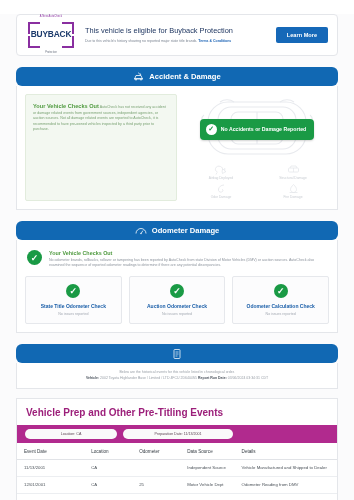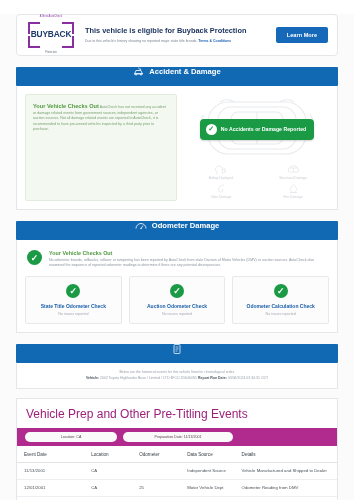--- a/index.html
+++ b/index.html
@@ -37,41 +37,41 @@
   }
   .bb-logo .brk.tl { top: 0; left: 2px; border-right: none; border-bottom: none; }
   .bb-logo .brk.tr { top: 0; right: 2px; border-left: none; border-bottom: none; }
   .bb-logo .brk.bl { bottom: 0; left: 2px; border-right: none; border-top: none; }
   .bb-logo .brk.br { bottom: 0; right: 2px; border-left: none; border-top: none; }
   .bb-logo .l1 { font-size: 2.6px; color: #8a2fa0; letter-spacing: .1px; line-height: 1; }
   .bb-logo .l2 { font-size: 8.4px; font-weight: bold; color: #1b3a6b; letter-spacing: -.2px; line-height: 1.1; }
   .bb-logo .l3 { font-size: 2.6px; color: #6b7280; line-height: 1; }
 
   .bb-text { flex: 1 1 auto; min-width: 0; }
-  .bb-title { font-size: 7.4px; font-weight: bold; color: #18305c; line-height: 1.25; }
+  .bb-title { font-size: 7.4px; font-weight: normal; color: #18305c; line-height: 1.25; }
   .bb-sub { font-size: 3.5px; color: #7d8693; line-height: 1.4; margin-top: 3px; }
   .bb-sub b { color: #1b63b5; }
   .bb-btn {
     flex: 0 0 auto;
     background: #1668b8; color: #fff;
     font-size: 5.6px; font-weight: bold;
     border: none; border-radius: 2px;
     padding: 5px 11px;
     cursor: pointer;
     white-space: nowrap;
   }
 
   
   .section { margin: 11px 16px 0 16px; }
   .sec-head {
     background: #1168b3; color: #fff;
     height: 19px;
-    display: flex; justify-content: center; gap: 5px;
+    display: flex; align-items: center; justify-content: center; gap: 5px;
     font-size: 7.6px; font-weight: bold;
-    border-radius: 1px;
+    border-radius: 6px;
   }
   .sec-head svg { display: block; }
   .sec-body {
     background: #ffffff;
     border: 1px solid #e4e6ea; border-top: none;
     padding: 8px;
   }
 
   
   .ad-row { display: flex; gap: 8px; align-items: stretch; }
@@ -142,21 +142,21 @@
   .odo-card .s { font-size: 3.6px; color: #a3a9b2; margin-top: 3px; }
 
   
   .dh-body { text-align: center; padding: 7px 6px 8px 6px; }
   .dh-line1 { font-size: 3.5px; color: #9aa0a8; }
   .dh-line2 { font-size: 3.5px; color: #9aa0a8; margin-top: 2px; }
   .dh-line2 b { color: #4c545e; }
 
   
   .prep { margin: 9px 16px 0 16px; background: #fff; border: 1px solid #e4e6ea; }
-  .prep-title { font-size: 12px; font-weight: normal; color: #9c1f7a; padding: 8px 9px 7px 9px; }
+  .prep-title { font-size: 10px; font-weight: bold; color: #9c1f7a; padding: 8px 9px 7px 9px; }
   .prep-bar {
     background: #b12a8e; padding: 4px 8px;
     display: flex; gap: 6px; align-items: center;
   }
   .pill {
     background: #fafafa; color: #5a4150;
     font-size: 3.6px;
     border-radius: 9px;
     padding: 3px 10px;
     text-align: center;

